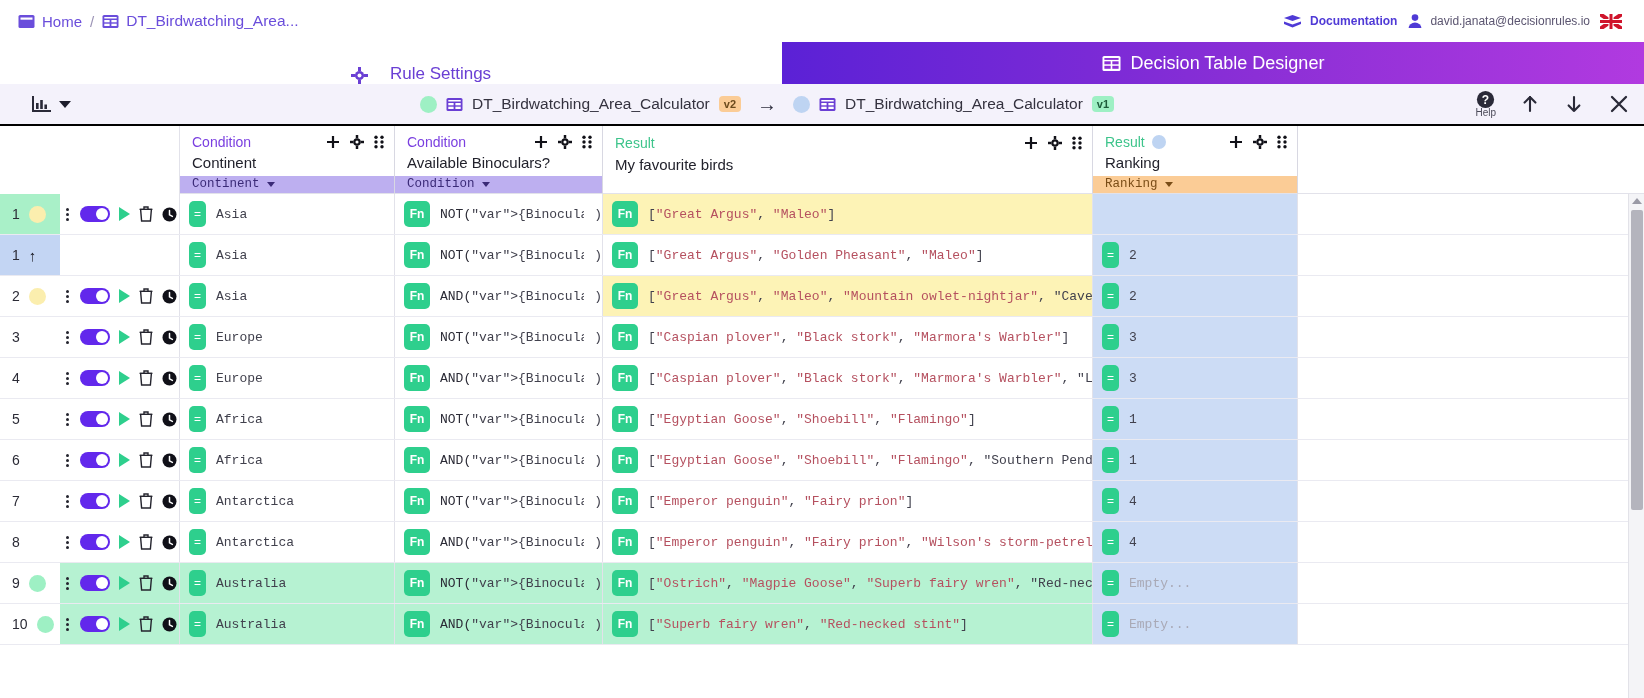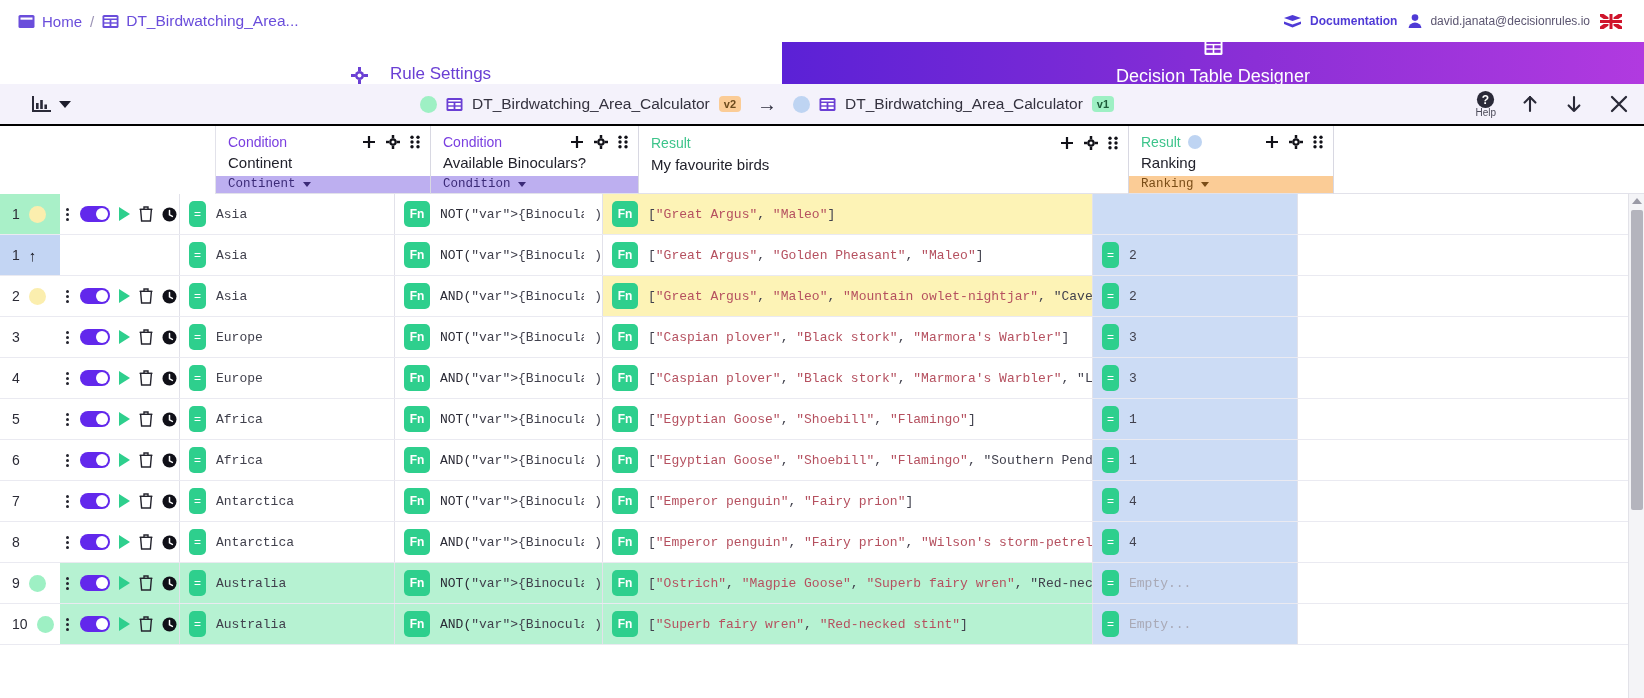--- a/index.html
+++ b/index.html
@@ -48,21 +48,20 @@
   }
   .tab-dtd {
     position: absolute;
     left: 782px; top: 0; right: 0; bottom: 0;
     background: linear-gradient(90deg, #5b21d6 0%, #8b2fd6 55%, #b13ae0 100%);
     color: #ffffff;
     display: flex; align-items: center; justify-content: center;
     gap: 10px;
     font-size: 18px;
     cursor: pointer;
-    flex-direction: column;
   }
 
   
   .toolbar {
     height: 42px;
     background: #f4f2fb;
     display: flex;
     align-items: center;
     position: relative;
     border-bottom: 2px solid #000000;
@@ -103,21 +102,21 @@
   .icon-btn { cursor: pointer; color: #3a3a48; display:flex; align-items:center; }
 
   
   .grid-area {
     position: relative;
     height: 574px;
     background: #ffffff;
     overflow: hidden;
   }
 
-  .hdr-row { display: flex; height: 68px; padding-left: 36px; }
+  .hdr-row { display: flex; height: 68px; }
   .hdr-corner {
     width: 180px; flex: 0 0 180px;
     background: #ffffff;
     border-right: 1px solid #e2e2ea;
   }
   .hdr-col {
     border-right: 1px solid #d8d8e2;
     border-bottom: 1px solid #e2e2ea;
     display: flex; flex-direction: column;
     background: #ffffff;

